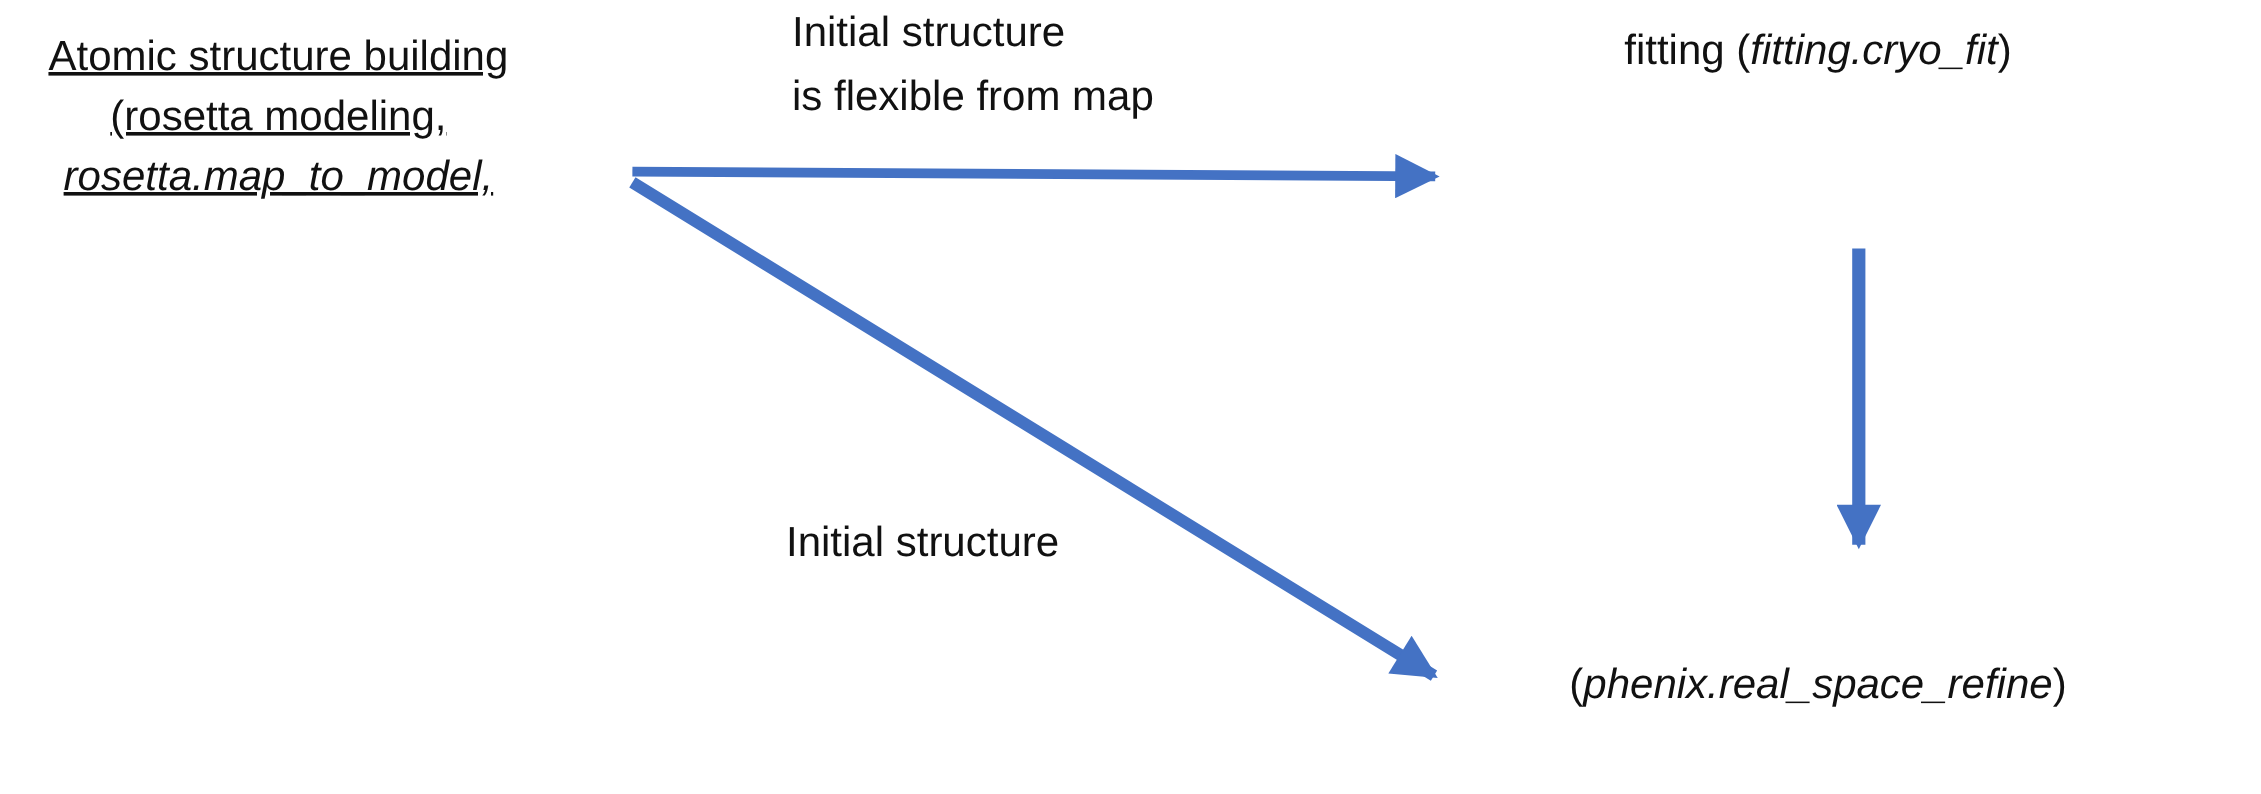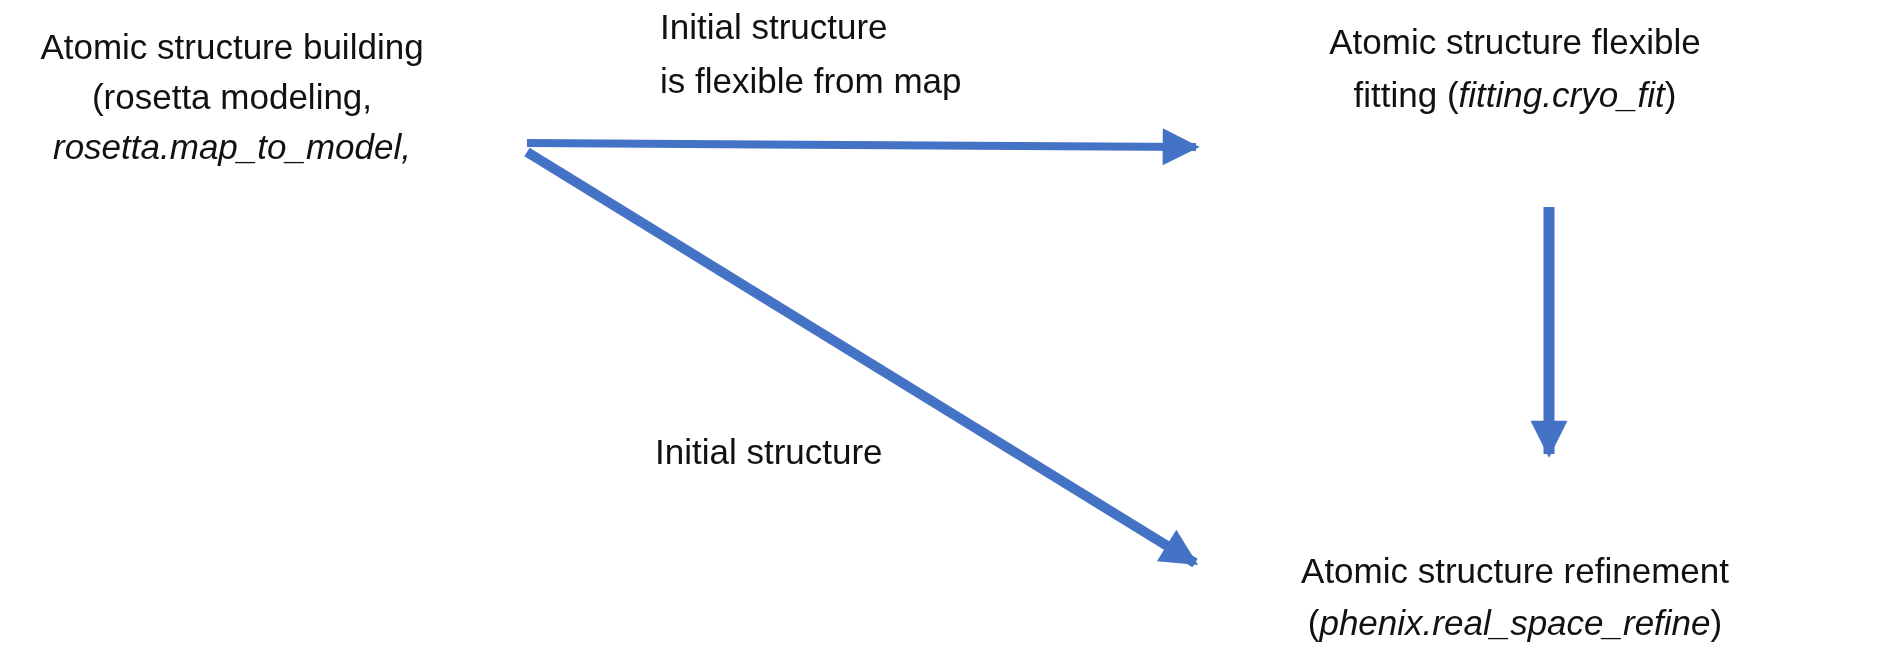--- a/index.html
+++ b/index.html
@@ -20,21 +20,21 @@
   svg.arrows-layer{position:absolute;left:0;top:0;width:1884px;height:662px;}
   .arrow{stroke:var(--arrow-color);fill:none;}
   .node,.flow-label{
     position:absolute;
     font-size:35px;
     white-space:nowrap;
   }
   .node{text-align:center;}
   .italic{font-style:italic;}
 
-  .node-building{left:2px;top:22px;width:460px;line-height:50px;}
+  .node-building{left:2px;top:22px;width:460px;line-height:50px;text-decoration:underline;}
   .flow-label-different{left:660px;top:0px;line-height:54px;}
   .node-fitting{left:1280px;top:15px;width:470px;line-height:53px;}
   .flow-label-similar{left:655px;top:424px;line-height:56px;}
   .node-refinement{left:1265px;top:545px;width:500px;line-height:52px;}
 </style>
 </head>
 <body>
 
 <div class="canvas">
 
@@ -54,26 +54,24 @@
     <div>(rosetta modeling,</div>
     <div class="italic">rosetta.map_to_model,</div>
   </div>
 
   <div class="flow-label flow-label-different">
     <div>Initial structure</div>
     <div>is flexible from map</div>
   </div>
 
   <div class="node node-fitting">
-    <div>Atomic structure flexible</div>
     <div><span>fitting (</span><span class="italic">fitting.cryo_fit</span><span>)</span></div>
   </div>
 
   <div class="flow-label flow-label-similar">
     <div>Initial structure</div>
   </div>
 
   <div class="node node-refinement">
-    <div>Atomic structure refinement</div>
     <div><span>(</span><span class="italic">phenix.real_space_refine</span><span>)</span></div>
   </div>
 
 </div>
 
 </body></html>

